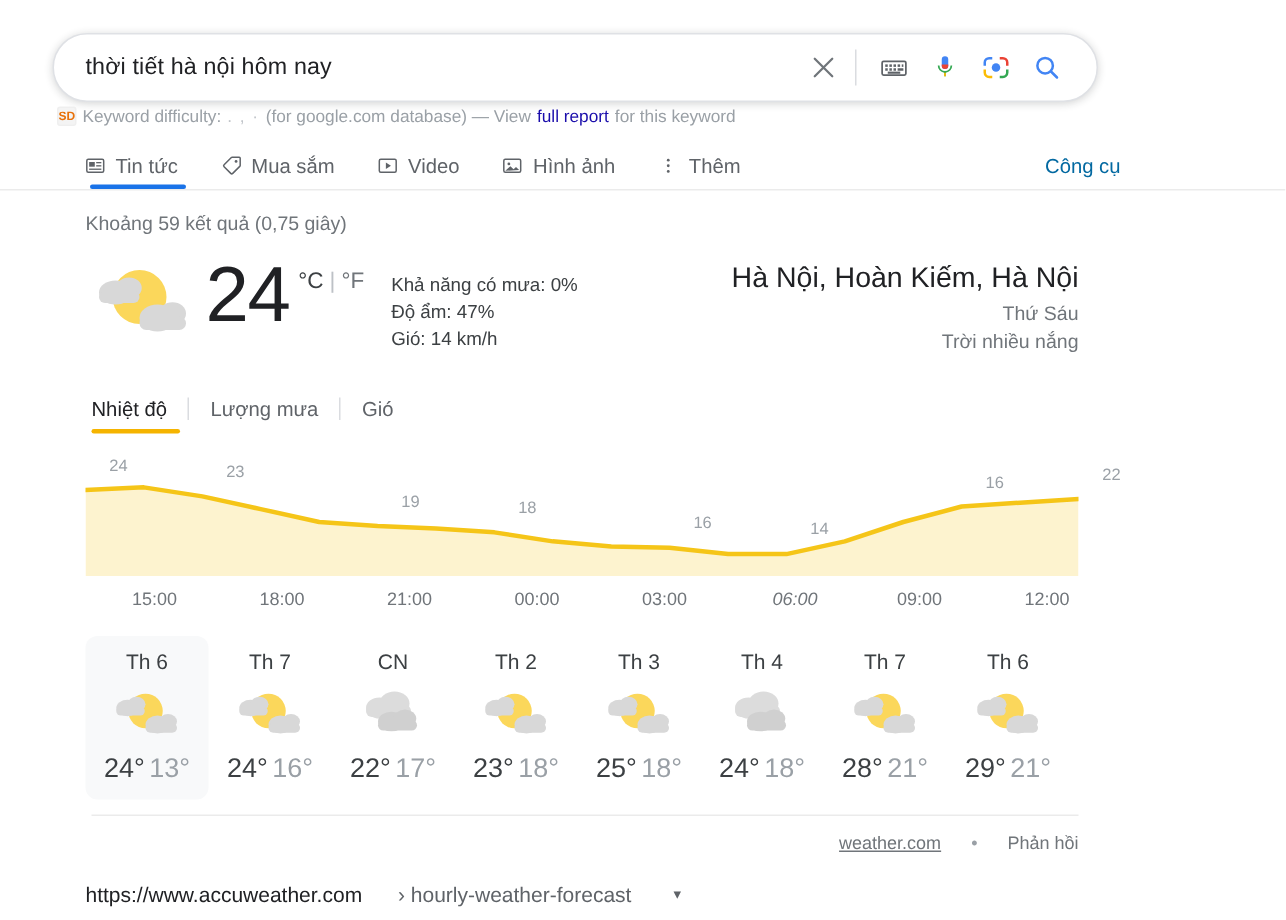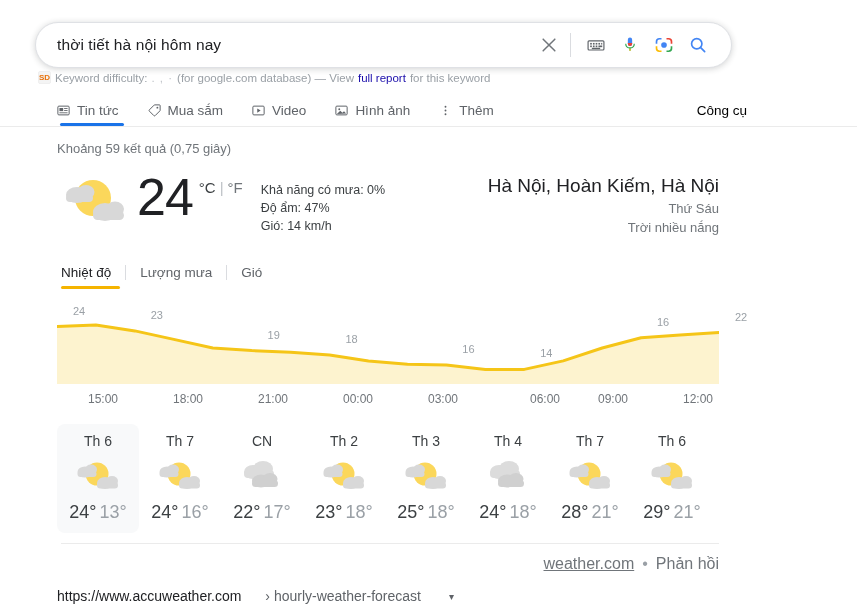--- a/index.html
+++ b/index.html
@@ -65,21 +65,21 @@
   }
   .tab.active { color:#1a73e8; }
   .tab .ti { display:flex; align-items:center; }
   .tab-underline {
     position:absolute; left:60px; top:123px;
     width: 64px; height: 3px; background:#1a73e8; border-radius:2px;
   }
   .tools {
     position:absolute; right: 110px; top: 93px;
     height:34px; display:flex; align-items:center;
-    font-size:13.5px; color:#000000; cursor:pointer;
+    font-size:13.5px; color:#0369a1; cursor:pointer;
   }
   .tabs-sep {
     position:absolute; left:0; top:126px; width:857px; height:1px; background:#ebebeb;
   }
 
   
   .stats {
     position:absolute; left:57px; top:141px;
     font-size:13px; color:#70757a;
   }
@@ -143,21 +143,21 @@
   }
   .day.sel { background:#f8f9fa; }
   .day .dname { font-size:14px; color:#3c4043; }
   .day .dicon { margin: 6px 0 5px 0; height:42px; display:flex; align-items:center; }
   .day .dtemps { font-size:18px; color:#3c4043; white-space:nowrap; }
   .day .dtemps .lo { color:#9aa0a6; margin-left:3px; }
 
   
   .wfooter {
     margin-top: 10px; display:flex; align-items:center; justify-content:flex-end;
-    font-size:16px; color:#70757a; position:relative; padding-top:12px;
+    font-size:12px; color:#70757a; position:relative; padding-top:12px;gap:12px;
   }
   .wfooter .rule {
     position:absolute; left:4px; right:0; top:0; height:1px; background:#ebebeb;
   }
   .wfooter a { color:#70757a; text-decoration:underline; }
   .wfooter .dot { margin: 0 8px; color:#9aa0a6; }
   .wfooter .fb { cursor:pointer; }
 
   
   .result { position:absolute; left:57px; top:588px; display:flex; align-items:center;gap:20px; }
@@ -348,21 +348,21 @@
           <div class="glabel" style="left: 684px; top: 4.57143px;">22</div>
         </div>
     </div>
 
     <div class="xaxis" id="chart-xaxis">
         <div class="xlabel" style="left: 46px;">15:00</div>
         <div class="xlabel" style="left: 131px;">18:00</div>
         <div class="xlabel" style="left: 216px;">21:00</div>
         <div class="xlabel" style="left: 301px;">00:00</div>
         <div class="xlabel" style="left: 386px;">03:00</div>
-        <div class="xlabel" style="left: 488px;">06:00</div>
+        <div class="xlabel" style="left: 473px; font-style: italic;">06:00</div>
         <div class="xlabel" style="left: 556px;">09:00</div>
         <div class="xlabel" style="left: 641px;">12:00</div>
       </div>
 
     <div class="days" id="forecast-days">
         <div class="day sel">
           <div class="dname">Th 6</div>
        <div class="dicon">
             <svg width="52" height="40" viewBox="0 0 52 40">
       <circle cx="25" cy="18" r="11.5" fill="#fbd75b"></circle>

